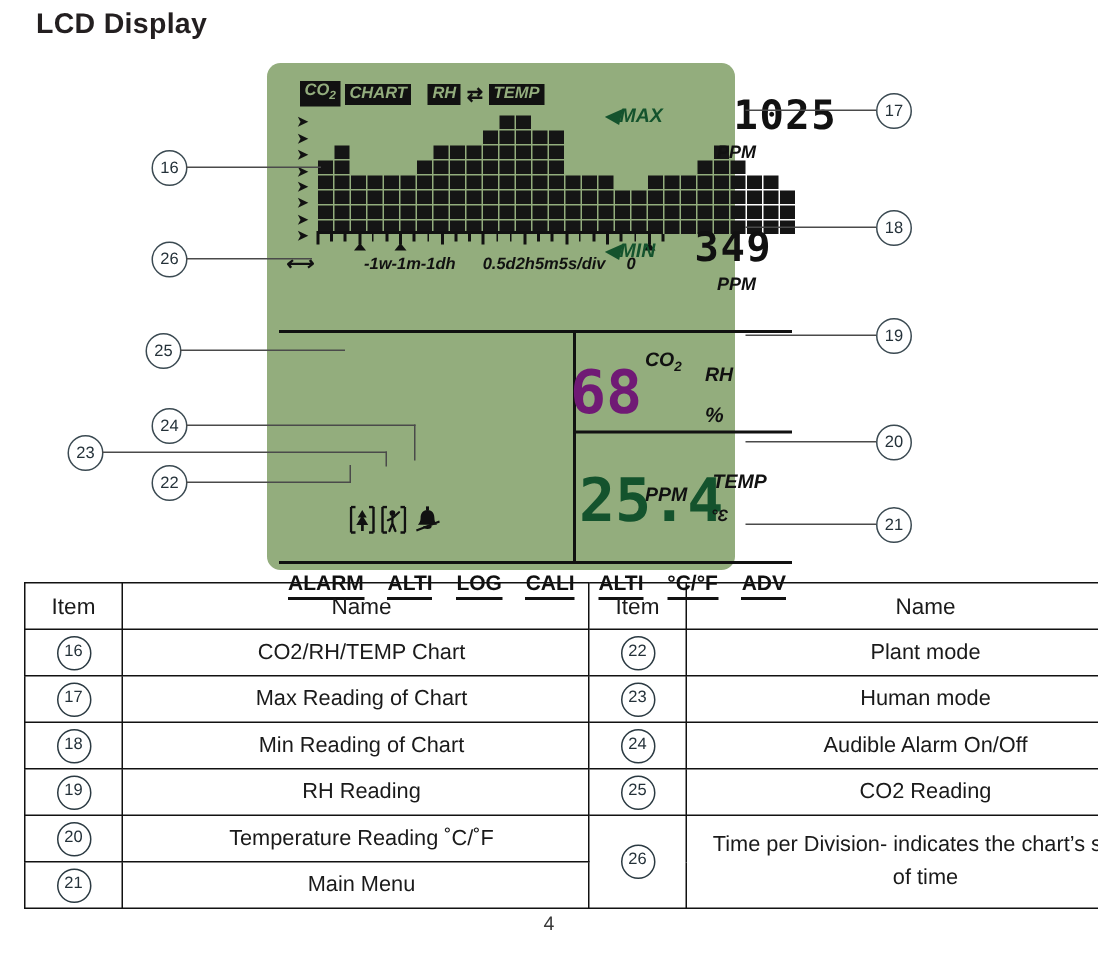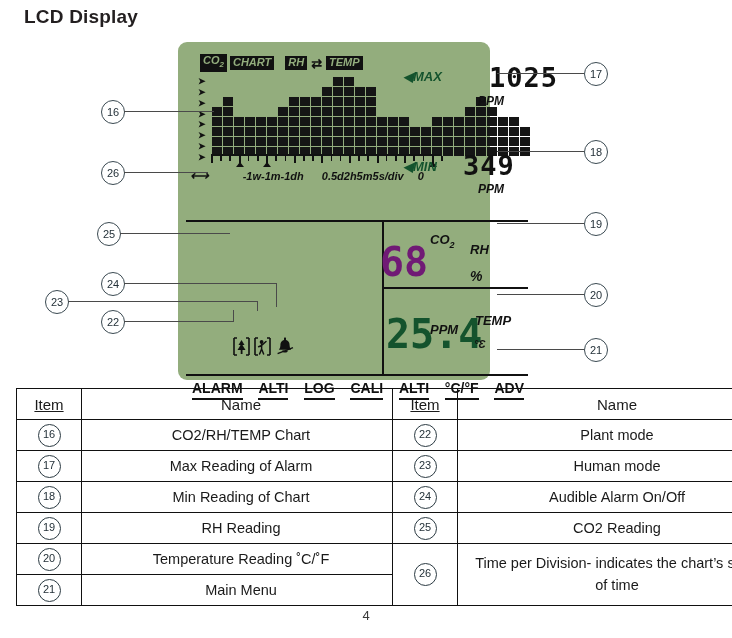--- a/index.html
+++ b/index.html
@@ -104,21 +104,21 @@
   
   table.items{
     position:absolute;left:16px;top:388px;width:684px;
     border-collapse:collapse;table-layout:fixed;
   }
   table.items td,table.items th{
     border:1.3px solid #111;padding:2px 6px;
     font-size:14.5px;font-weight:normal;color:#1a1a1a;height:26px;
   }
   table.items th{font-weight:normal;text-align:center;font-size:15px;}
-  .col-item{width:52px;text-align:center;text-decoration:underline;}
+  .col-item{width:52px;text-align:center;}
   .col-name{width:290px;text-align:center;padding-left:14px !important;}
   .num-circle{
     display:inline-block;width:21px;height:21px;line-height:19px;
     border:1.2px solid #2b3a42;border-radius:50%;text-align:center;
     font-size:11px;color:#243139;
   }
   .two-line{line-height:1.45;}
   .pagenum{
     position:absolute;left:0;top:608px;width:732px;text-align:center;
     font-size:13px;color:#3a3a3a;
@@ -526,21 +526,21 @@
   </thead>
   <tbody id="tbody">
       <tr>
         <td class="col-item"><span class="num-circle">16</span></td>
         <td class="col-name">CO2/RH/TEMP Chart</td>
         <td class="col-item"><span class="num-circle">22</span></td>
         <td class="col-name">Plant mode</td>
       </tr>
       <tr>
         <td class="col-item"><span class="num-circle">17</span></td>
-        <td class="col-name">Max Reading of Alarm</td>
+        <td class="col-name">Max Reading of Chart</td>
         <td class="col-item"><span class="num-circle">23</span></td>
         <td class="col-name">Human mode</td>
       </tr>
       <tr>
         <td class="col-item"><span class="num-circle">18</span></td>
         <td class="col-name">Min Reading of Chart</td>
         <td class="col-item"><span class="num-circle">24</span></td>
         <td class="col-name">Audible Alarm On/Off</td>
       </tr>
       <tr>

